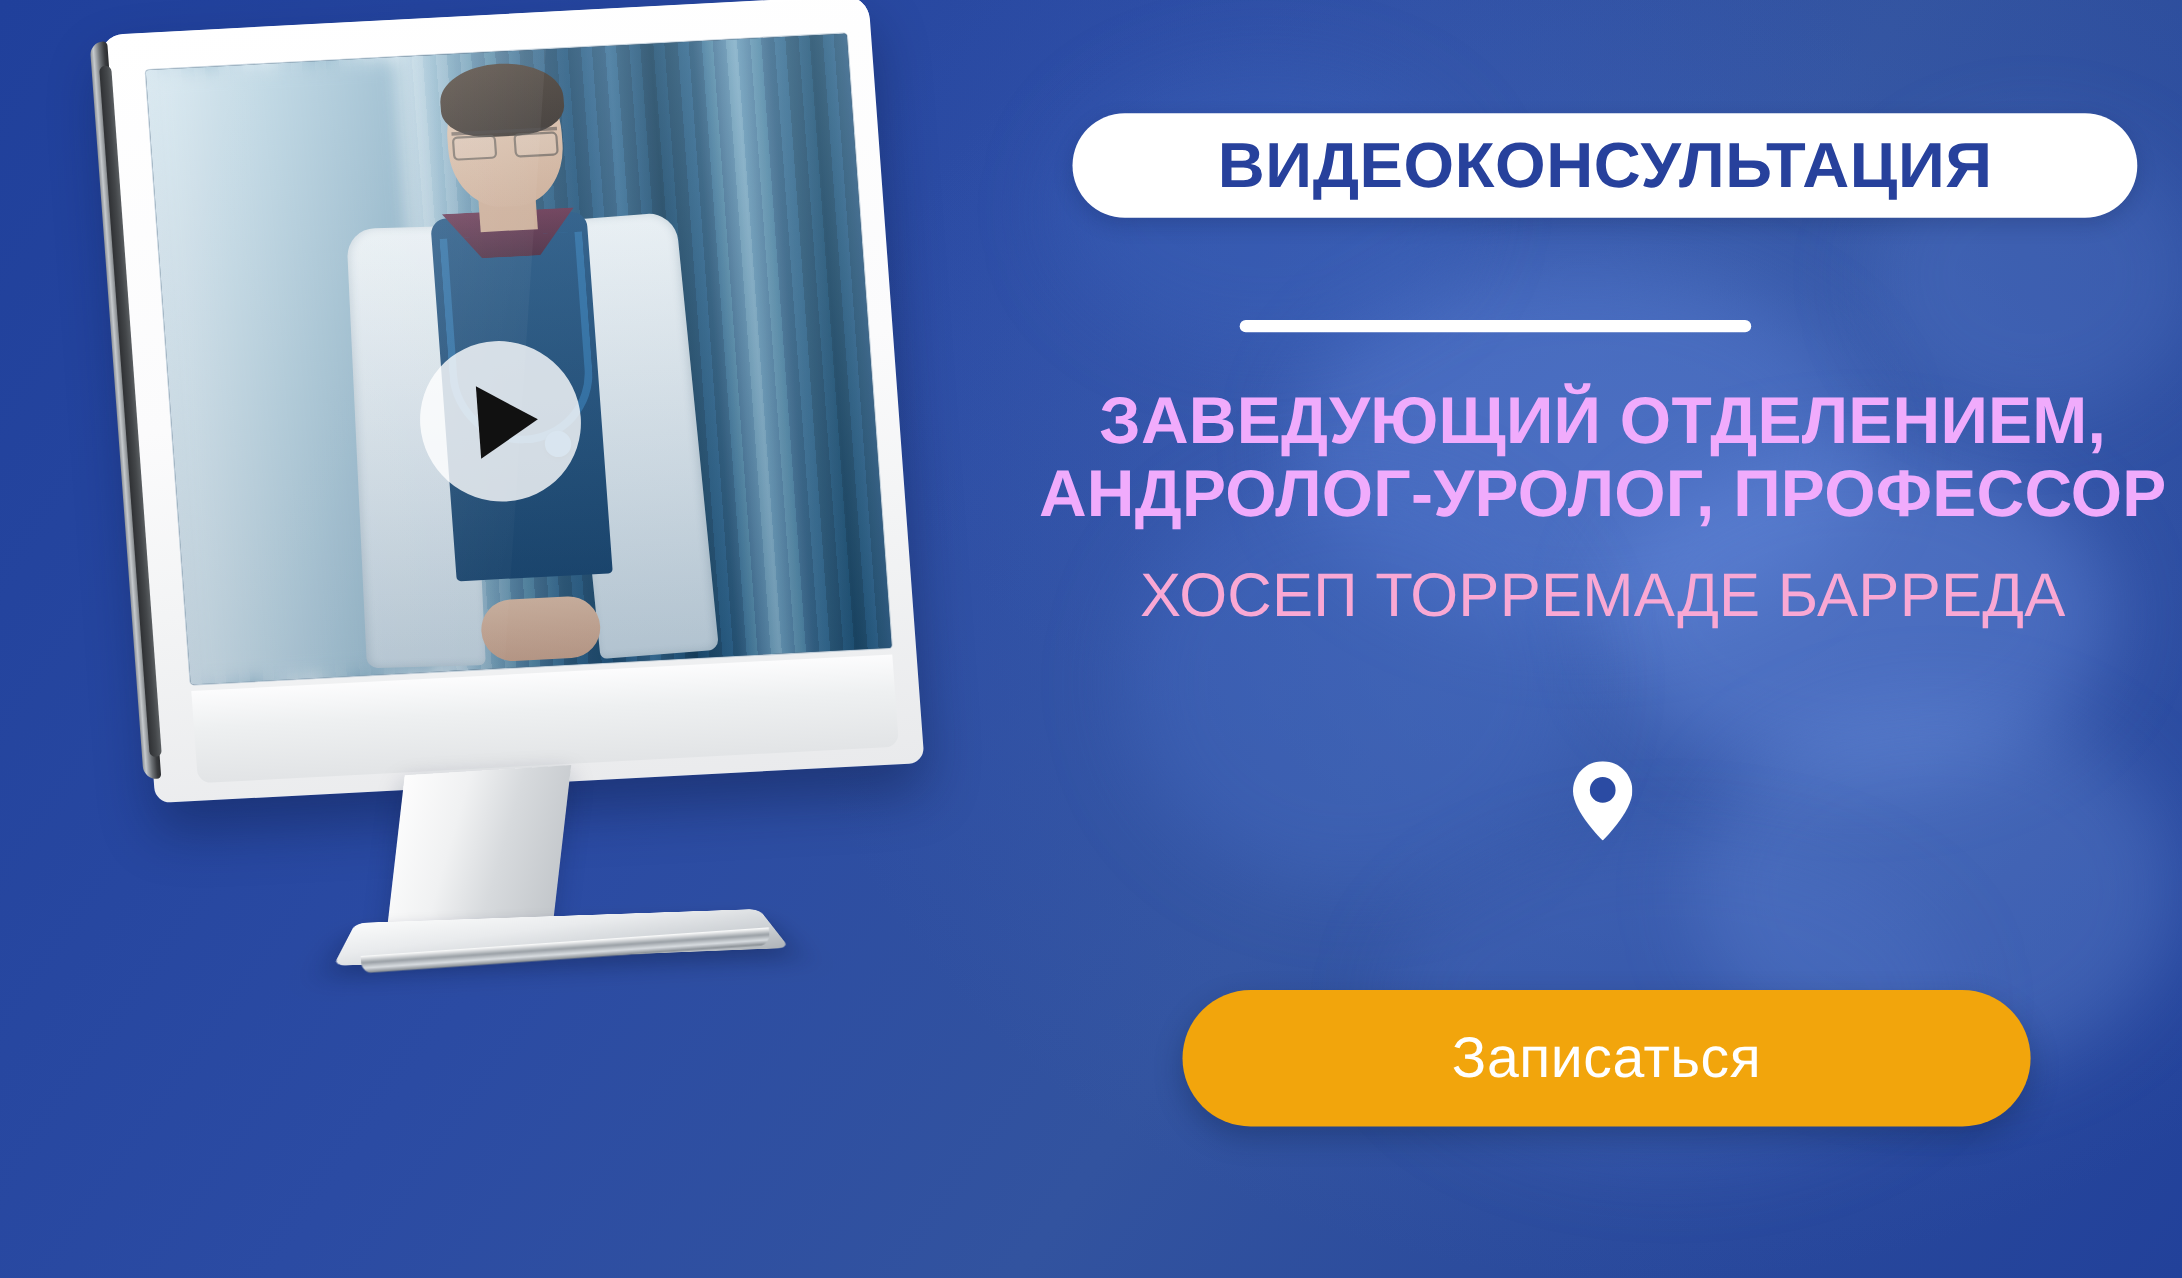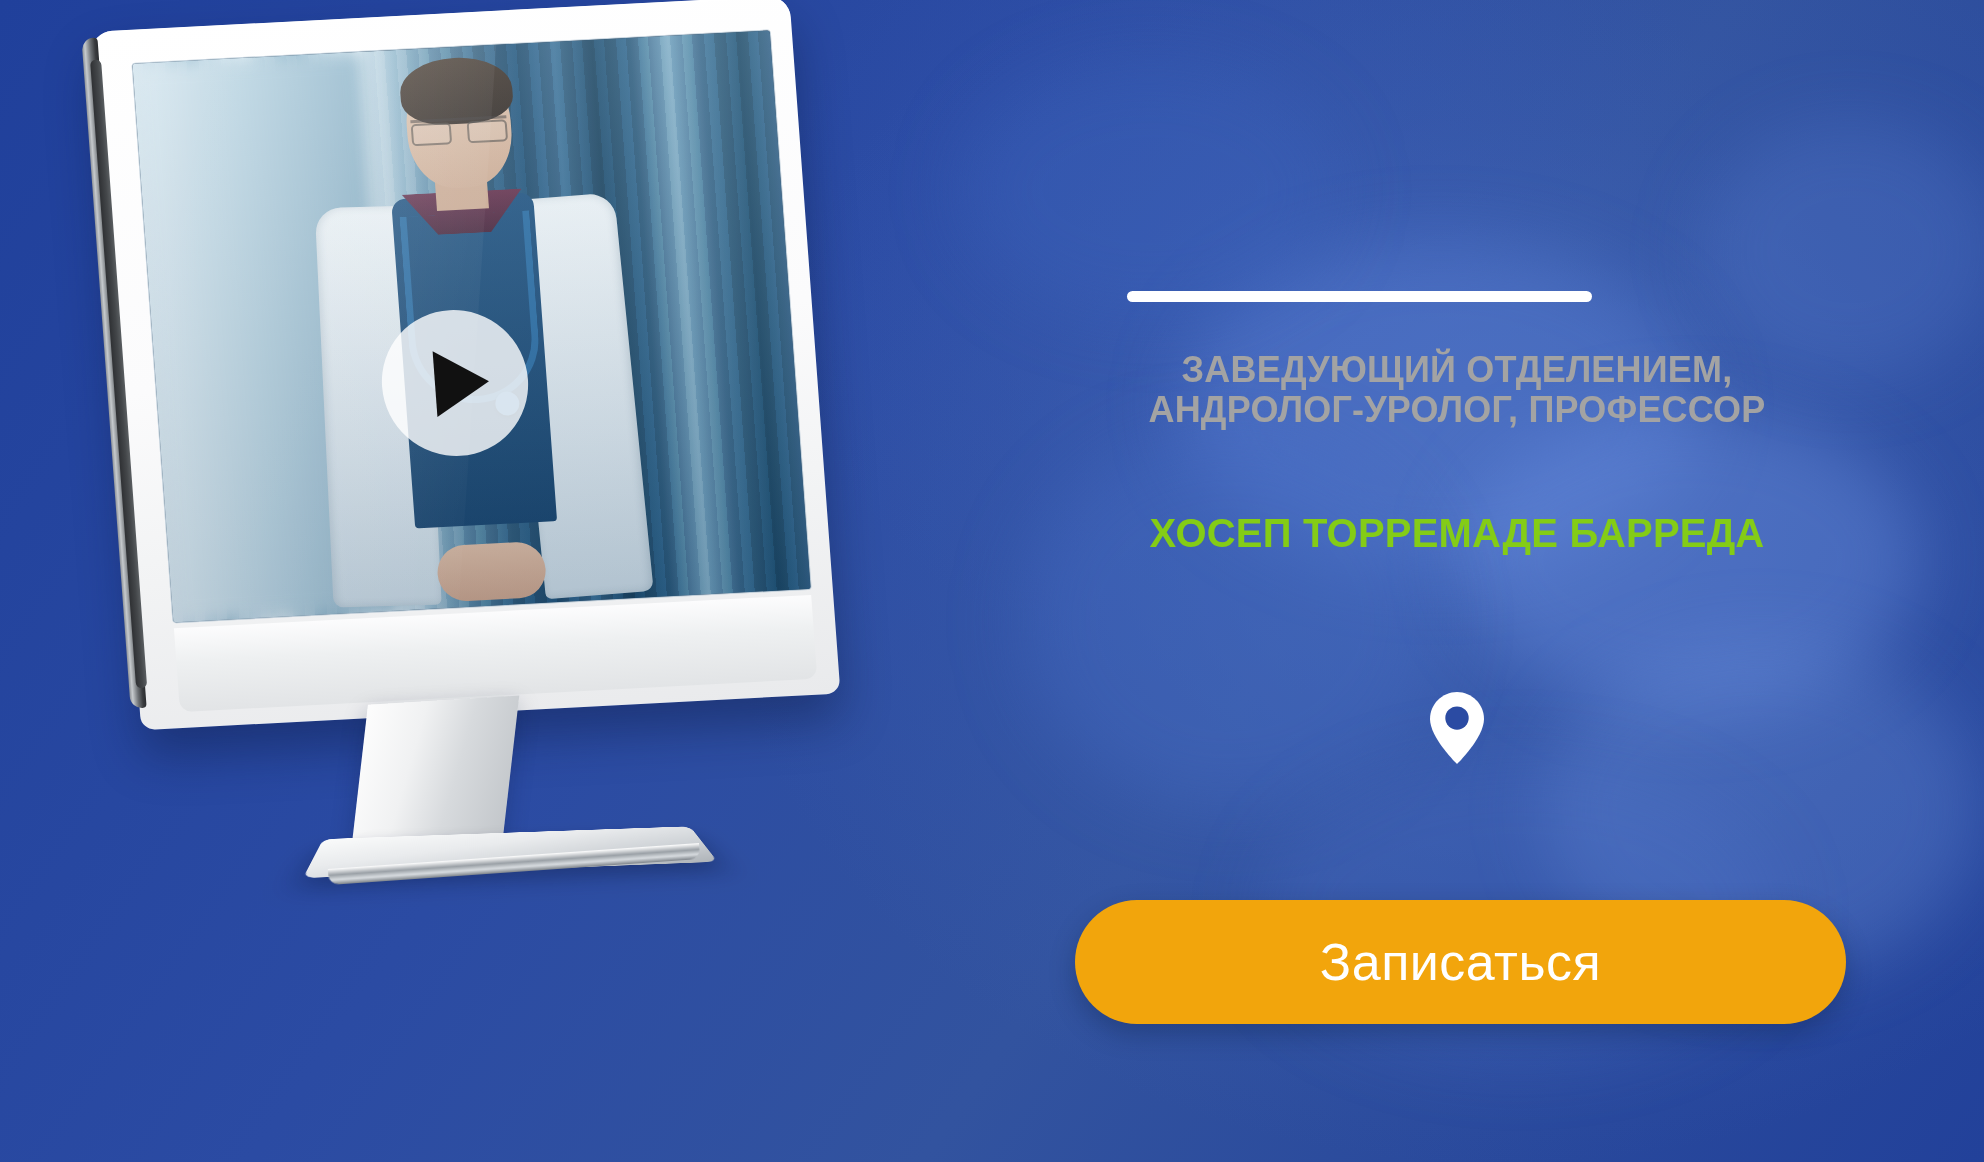--- a/index.html
+++ b/index.html
@@ -167,29 +167,29 @@
     transform:scaleX(1.02); white-space:nowrap;
   }
 
   .divider {
     position:absolute; left:197px; top:291px; width:465px; height:11px;
     background:#ffffff; border-radius:6px;
   }
 
   .role {
     position:absolute; left:0; top:350px; width:1054px;
-    text-align:center; color:#a3a3a3; font-weight:bold;
-    font-size:36px; line-height:1.10; letter-spacing:0.2px;
+    text-align:center; color:#f0abfc; font-weight:bold;
+    font-size:60px; line-height:1.10; letter-spacing:0.2px;
   }
   .role div { white-space:nowrap; }
 
   .name {
     position:absolute; left:0; top:512px; width:1054px;
-    text-align:center; color:#84cc16; font-weight:bold;
-    font-size:40px; line-height:1.05; letter-spacing:0.2px; white-space:nowrap;
+    text-align:center; color:#f9a8d4; font-weight:normal;
+    font-size:56px; line-height:1.05; letter-spacing:0.2px; white-space:nowrap;
   }
 
   .loc {
     position:absolute; left:0; top:692px; width:1054px;
     display:flex; align-items:center; justify-content:center; gap:26px;
   }
   .pin-icon { width:54px; height:72px; flex:0 0 auto; }
   .loc-text { color:#FFFFFF; font-weight:bold; font-size:44px; white-space:nowrap; }
 
   .cta {
@@ -251,20 +251,23 @@
     <div class="play-tri"></div>
   </div>
 
   <div class="neck-stand"></div>
   <div class="base"></div>
   <div class="base-edge"></div>
 </div>
 
 <div class="panel">
 
+  <div class="title-badge">
+    <span>ВИДЕОКОНСУЛЬТАЦИЯ</span>
+  </div>
 
   <div class="divider"></div>
 
   <div class="role">
     <div>ЗАВЕДУЮЩИЙ ОТДЕЛЕНИЕМ,</div>
     <div>АНДРОЛОГ-УРОЛОГ, ПРОФЕССОР</div>
   </div>
 
   <div class="name">ХОСЕП ТОРРЕМАДЕ БАРРЕДА</div>
 

